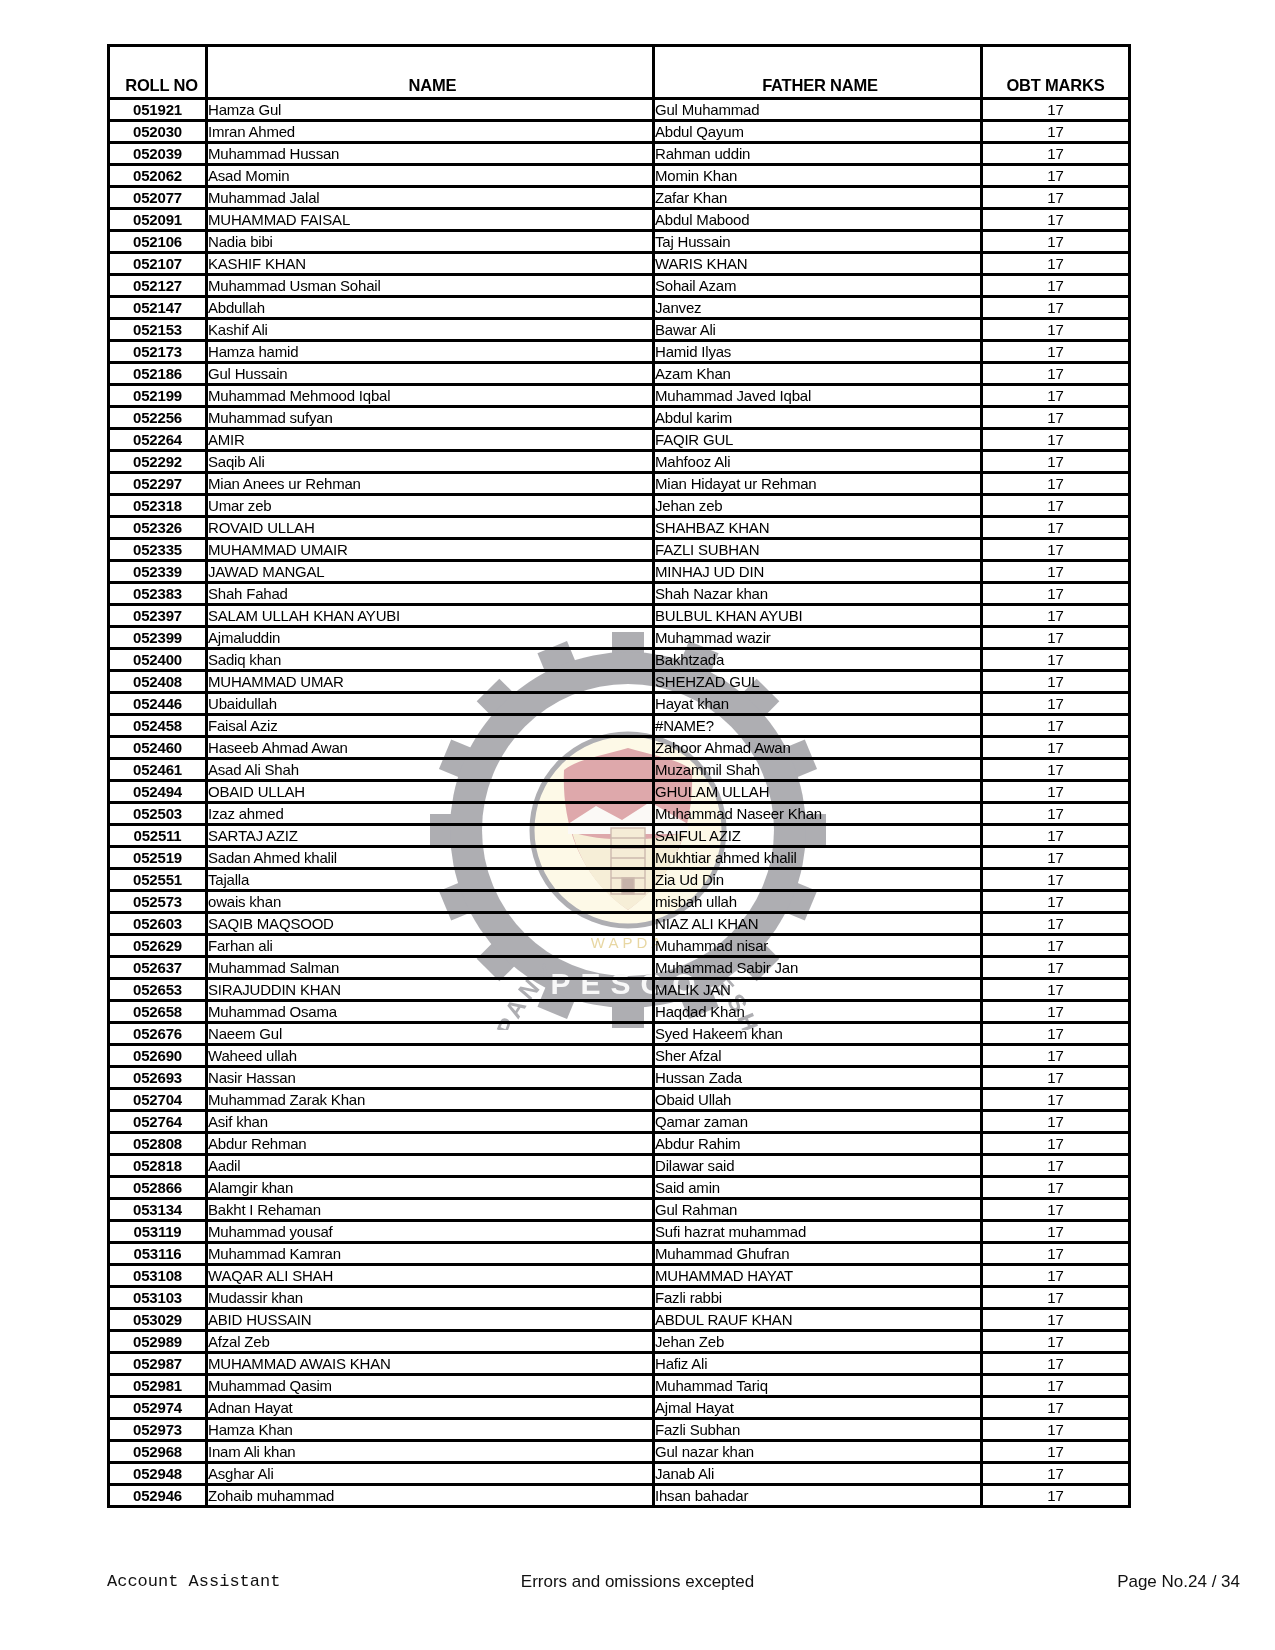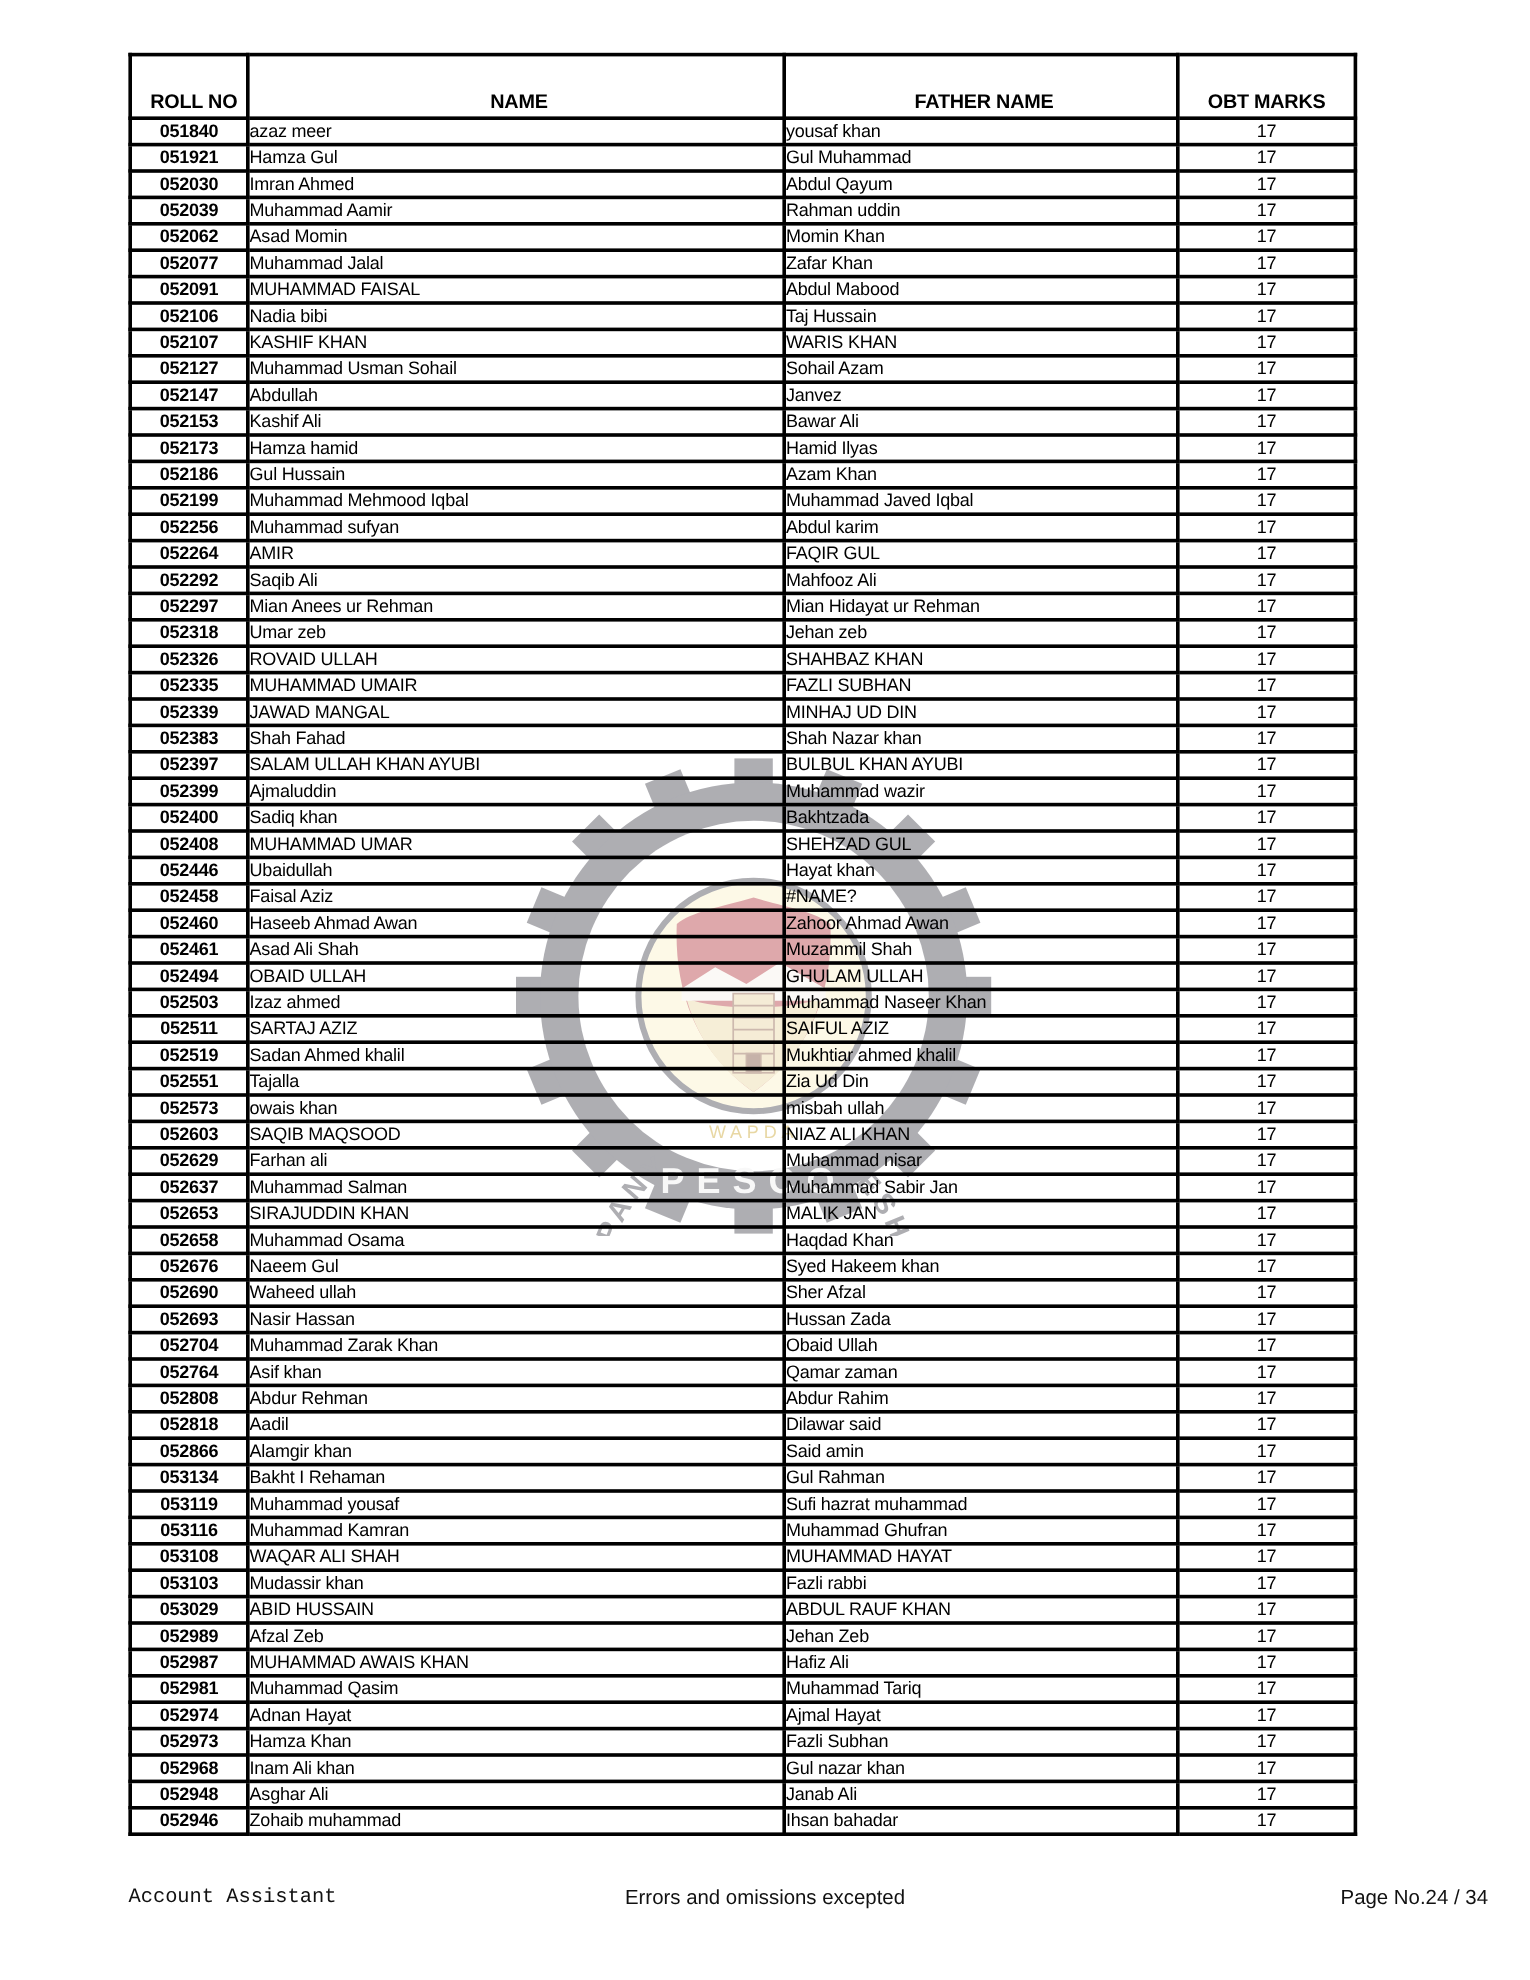--- a/index.html
+++ b/index.html
@@ -136,40 +136,34 @@
     <thead>
       <tr>
         <th class="col-roll">ROLL NO</th>
         <th class="col-name">NAME</th>
         <th class="col-father">FATHER NAME</th>
         <th class="col-marks">OBT MARKS</th>
       </tr>
     </thead>
     <tbody>
         <tr>
-          <td class="col-roll">051840</td>
-          <td class="col-name">azaz meer</td>
-          <td class="col-father">yousaf khan</td>
-          <td class="col-marks">17</td>
-        </tr>
-        <tr>
           <td class="col-roll">051921</td>
           <td class="col-name">Hamza Gul</td>
           <td class="col-father">Gul Muhammad</td>
           <td class="col-marks">17</td>
         </tr>
         <tr>
           <td class="col-roll">052030</td>
           <td class="col-name">Imran Ahmed</td>
           <td class="col-father">Abdul Qayum</td>
           <td class="col-marks">17</td>
         </tr>
         <tr>
           <td class="col-roll">052039</td>
-          <td class="col-name">Muhammad Aamir</td>
+          <td class="col-name">Muhammad Hussan</td>
           <td class="col-father">Rahman uddin</td>
           <td class="col-marks">17</td>
         </tr>
         <tr>
           <td class="col-roll">052062</td>
           <td class="col-name">Asad Momin</td>
           <td class="col-father">Momin Khan</td>
           <td class="col-marks">17</td>
         </tr>
         <tr>

